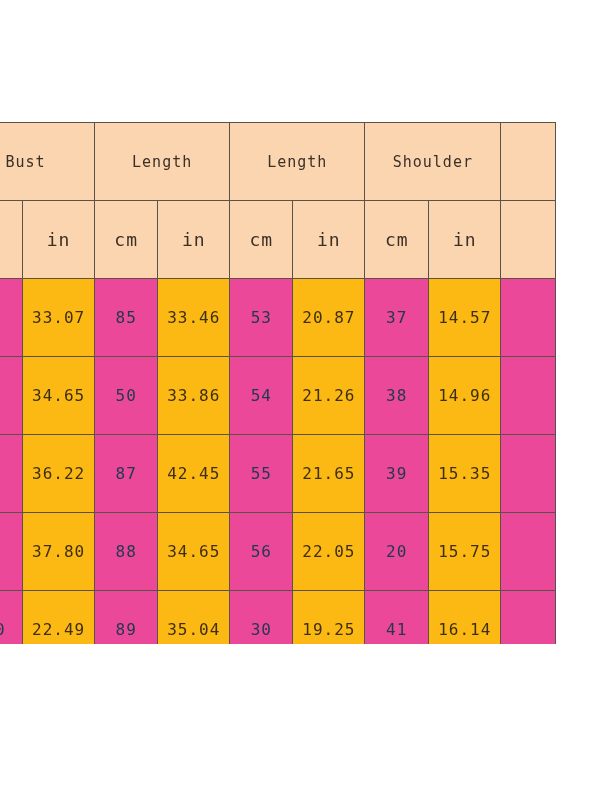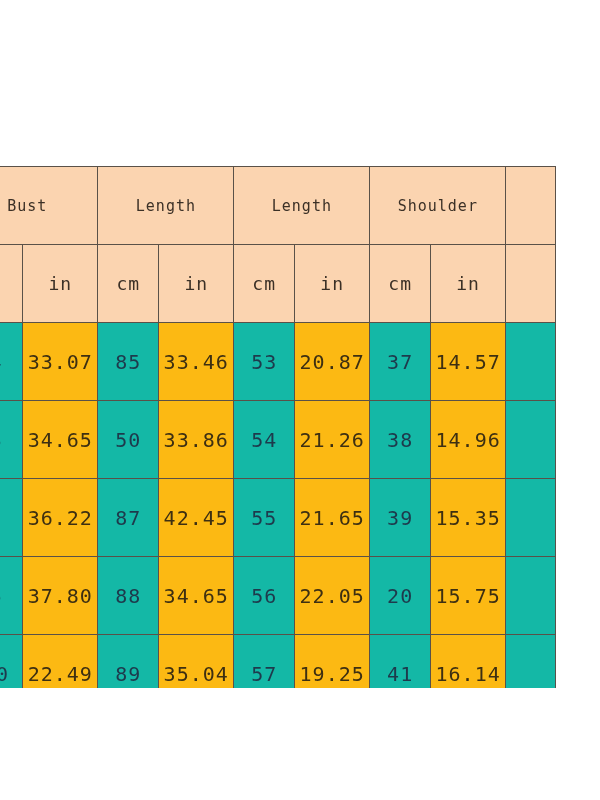--- a/index.html
+++ b/index.html
@@ -17,21 +17,20 @@
   }
 
   
   #chart-viewport {
     position: absolute;
     left: 0;
     top: 122px;
     width: 600px;
     height: 522px;
     overflow: hidden;
-    margin-top: 44px;
   }
 
   #size-table {
     position: absolute;
     left: -44px;      
     top: 0;
     border-collapse: collapse;
     table-layout: fixed;
     border: 1px solid #5a5148;
   }
@@ -62,25 +61,25 @@
     height: 77px;
     background: #fbd4b0;
     color: #3b3026;
     font-size: 18px;
     letter-spacing: 1px;
   }
 
   
   .data-row td {
     height: 77px;
-    font-size: 20px;
+    font-size: 16px;
     letter-spacing: 1px;
   }
   td.cell-cm {
-    background: #14b8a6;
+    background: #ec4899;
     color: #1e3a4c;
   }
   td.cell-in {
     background: #fcb913;
     color: #3d2f12;
   }
 
   
   .col-tail { width: 85px; }
 </style>
@@ -167,21 +166,21 @@
           <td class="cell-in">22.05</td>
           <td class="cell-cm">20</td>
           <td class="cell-in">15.75</td>
           <td class="cell-cm"></td>
         </tr>
         <tr class="data-row">
           <td class="cell-cm">100</td>
           <td class="cell-in">22.49</td>
           <td class="cell-cm">89</td>
           <td class="cell-in">35.04</td>
-          <td class="cell-cm">57</td>
+          <td class="cell-cm">30</td>
           <td class="cell-in">19.25</td>
           <td class="cell-cm">41</td>
           <td class="cell-in">16.14</td>
           <td class="cell-cm"></td>
         </tr>
       </tbody>
 
   </table>
 </div>
 

